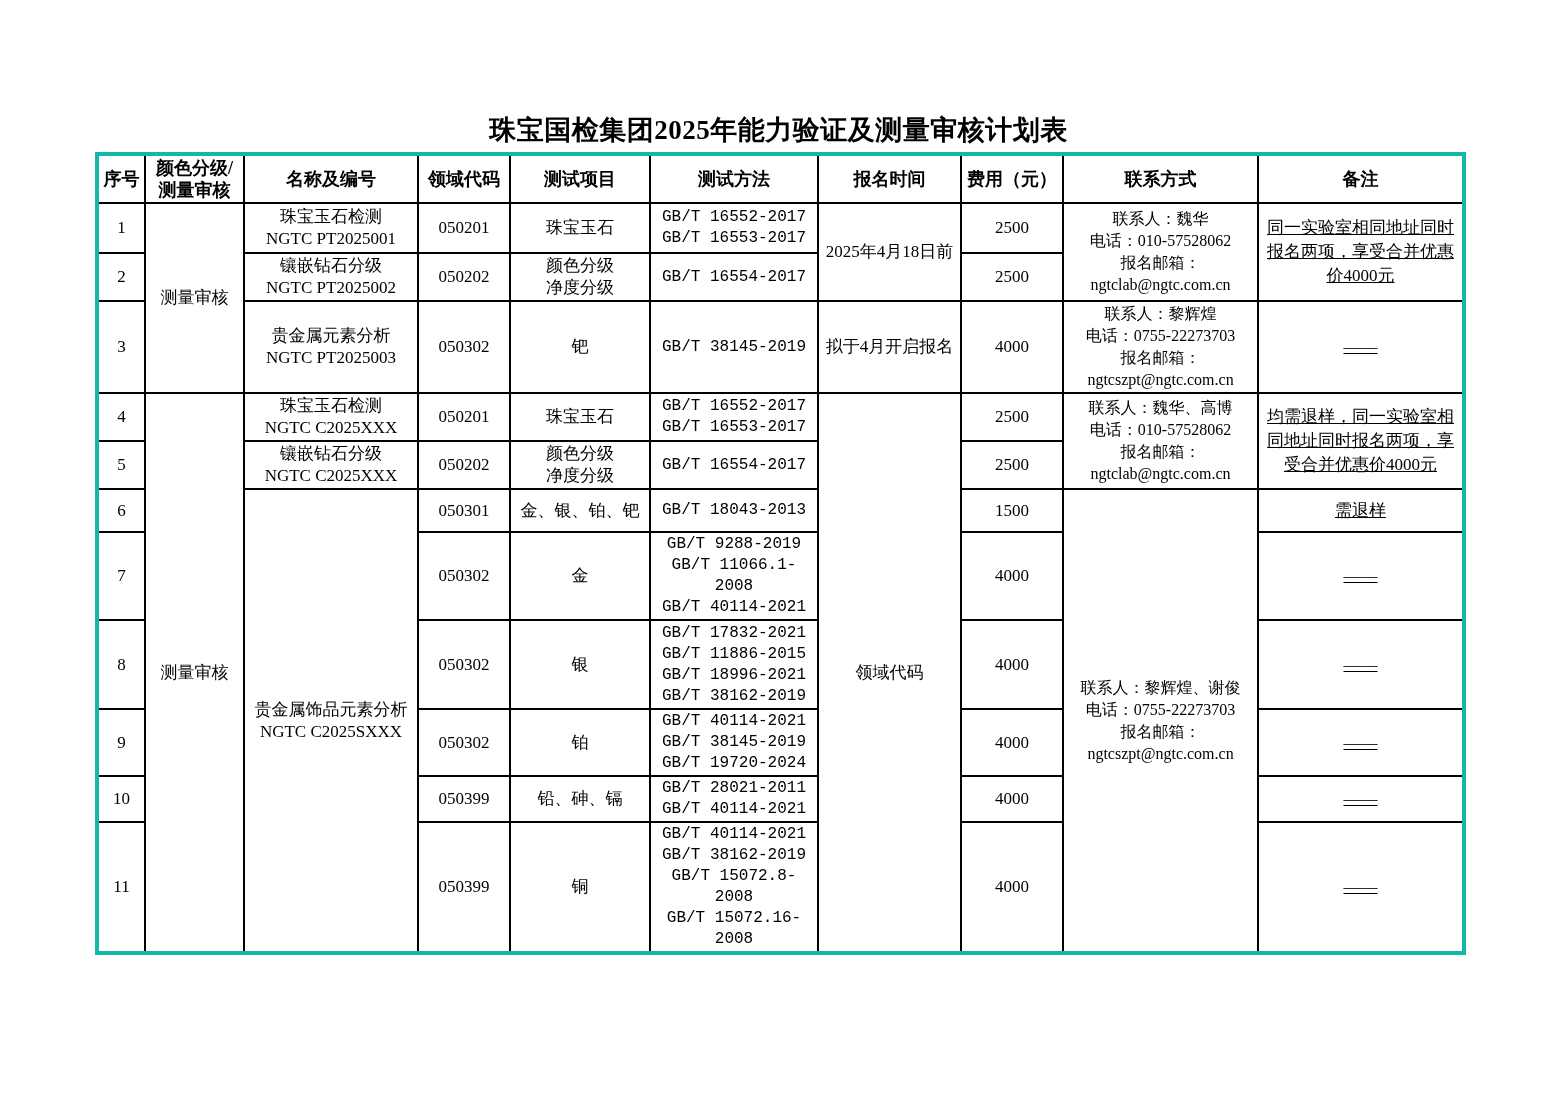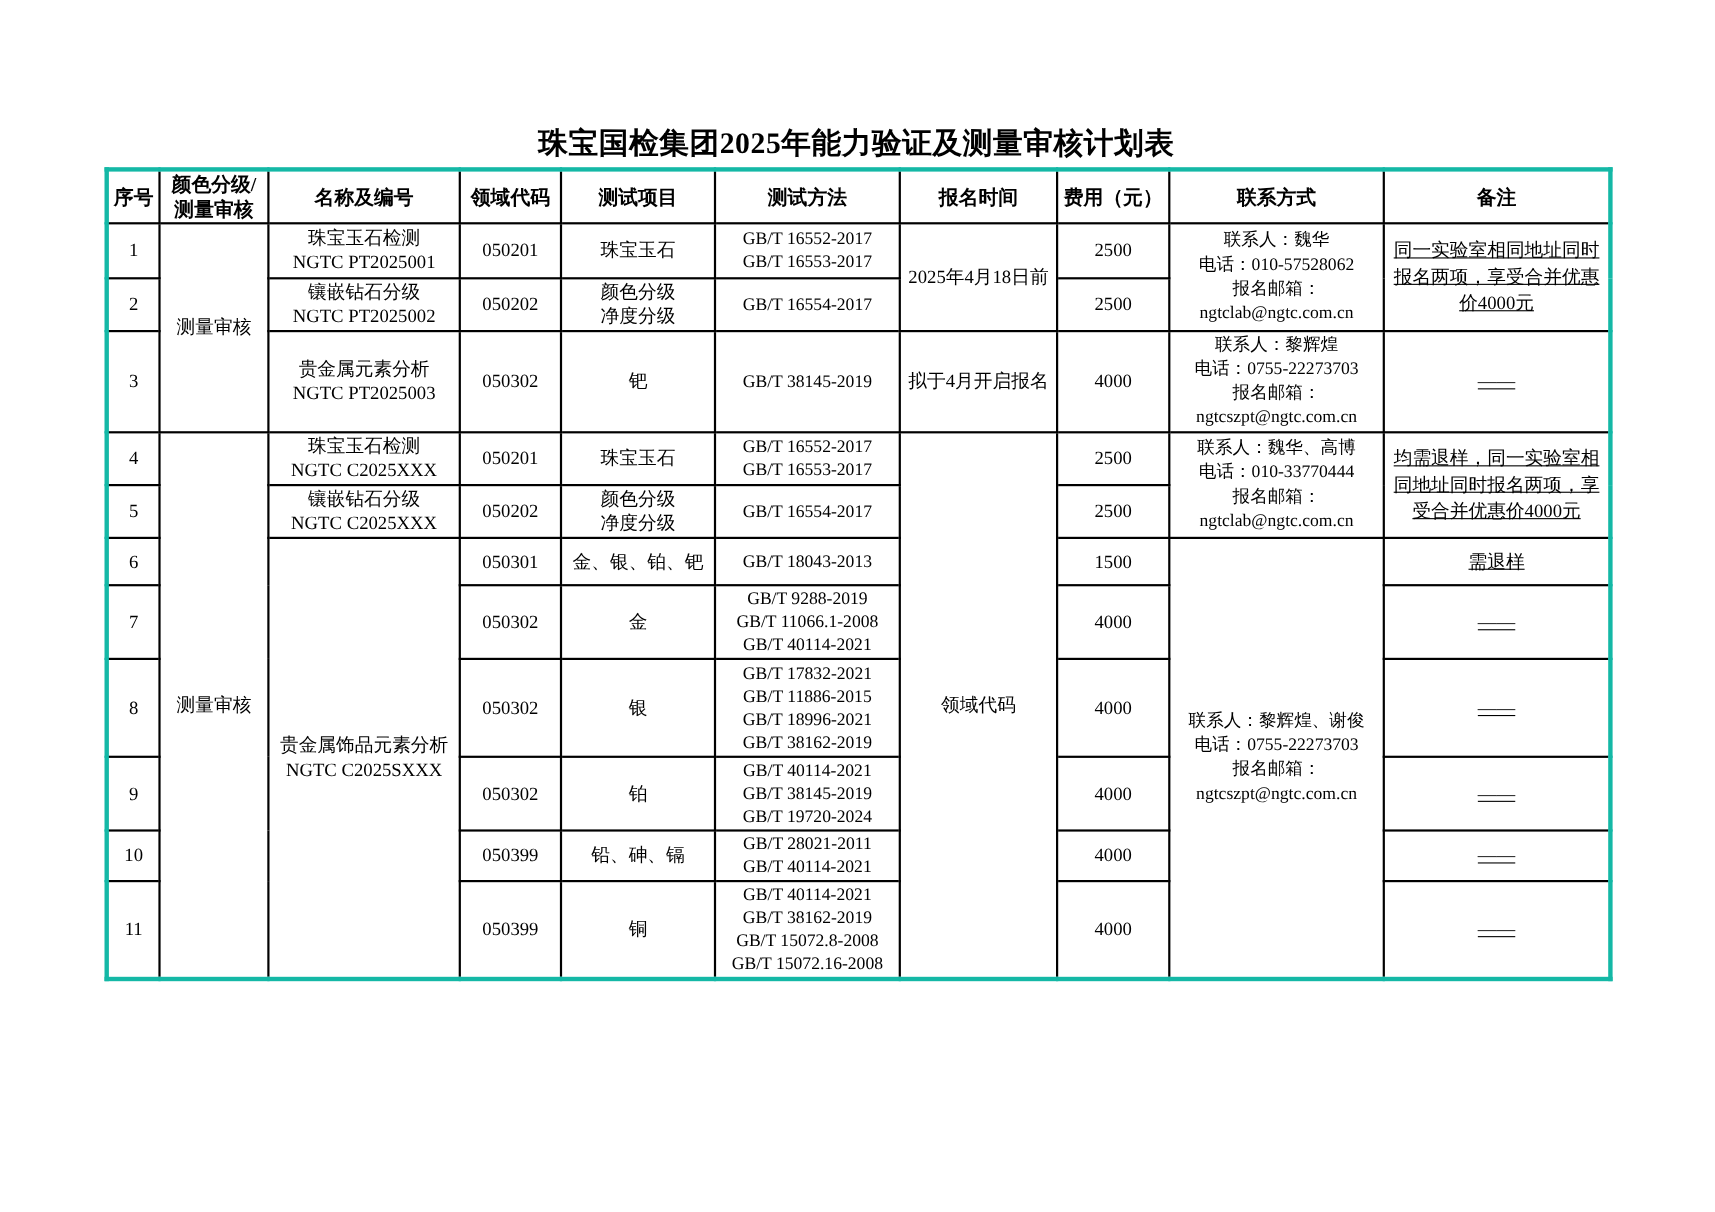--- a/index.html
+++ b/index.html
@@ -46,21 +46,21 @@
   }
   th {
     font-size: 18px;
     font-weight: bold;
     line-height: 22px;
   }
   td {
     font-size: 17px;
     line-height: 22px;
   }
-  td.method  { font-size: 16px; line-height: 21px; }
+  td.method  { font-size: 16px; line-height: 21px; font-family: Liberation Mono, monospace; }
   td.contact { font-size: 16px; line-height: 22px; font-family: Liberation Serif, serif; }
   td.remark  { font-size: 17px; line-height: 24px; text-decoration: underline; }
   td.name    { font-size: 17px; line-height: 22px; }
 </style>
 </head>
 <body>
 
 <div class="page">
 
   <div class="doc-title">珠宝国检集团2025年能力验证及测量审核计划表</div>
@@ -146,21 +146,21 @@
       <td rowspan="8">测量审核</td>
       <td class="name">珠宝玉石检测
 NGTC C2025XXX</td>
       <td>050201</td>
       <td>珠宝玉石</td>
       <td class="method">GB/T 16552-2017
 GB/T 16553-2017</td>
       <td rowspan="8">领域代码</td>
       <td>2500</td>
       <td class="contact" rowspan="2">联系人：魏华、高博
-电话：010-33770444
+电话：010-57528062
 报名邮箱：
 ngtclab@ngtc.com.cn</td>
       <td class="remark" rowspan="2">均需退样，同一实验室相
 同地址同时报名两项，享
 受合并优惠价4000元</td>
     </tr>
 
     <tr style="height:45px">
       <td>5</td>
       <td class="name">镶嵌钻石分级

